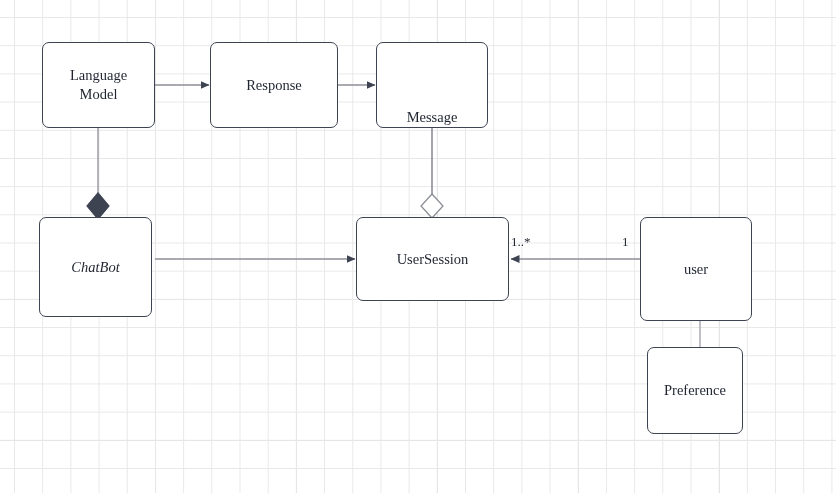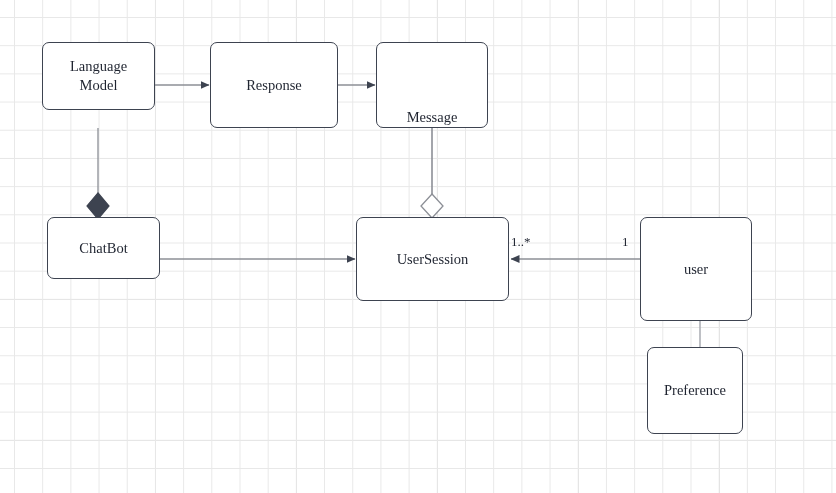--- a/index.html
+++ b/index.html
@@ -87,34 +87,34 @@
 
     <line x1="98" y1="128" x2="98" y2="217" stroke="#8c8f96" stroke-width="1.3"></line>
     <path d="M98,193 L109,206 L98,219 L87,206 Z" fill="#3d4350" stroke="#3d4350" stroke-width="1.2"></path>
 
     <line x1="432" y1="128" x2="432" y2="217" stroke="#8c8f96" stroke-width="1.6"></line>
     <path d="M432,194 L443,206 L432,218 L421,206 Z" fill="#ffffff" stroke="#8c8f96" stroke-width="1.3"></path>
 
     <line x1="700" y1="301" x2="700" y2="347" stroke="#a8abb2" stroke-width="1.5"></line>
   </svg>
 
-  <div class="node" style="left:42px; top:42px; width:113px; height:68px;">
+  <div class="node" style="left:42px; top:42px; width:113px; height:86px;">
     <span class="node-label">Language
 Model</span>
   </div>
 
   <div class="node" style="left:210px; top:42px; width:128px; height:86px;">
     <span class="node-label">Response</span>
   </div>
 
   <div class="node" style="left:376px; top:42px; width:112px; height:86px;align-items:flex-end;">
     <span class="node-label">Message</span>
   </div>
 
-  <div class="node" style="left:47px; top:217px; width:113px; height:62px;">
+  <div class="node" style="left:39px; top:217px; width:113px; height:100px;font-style:italic;">
     <span class="node-label">ChatBot</span>
   </div>
 
   <div class="node" style="left:356px; top:217px; width:153px; height:84px;">
     <span class="node-label">UserSession</span>
   </div>
 
   <div class="node" style="left:640px; top:217px; width:112px; height:104px;">
     <span class="node-label">user</span>
   </div>

